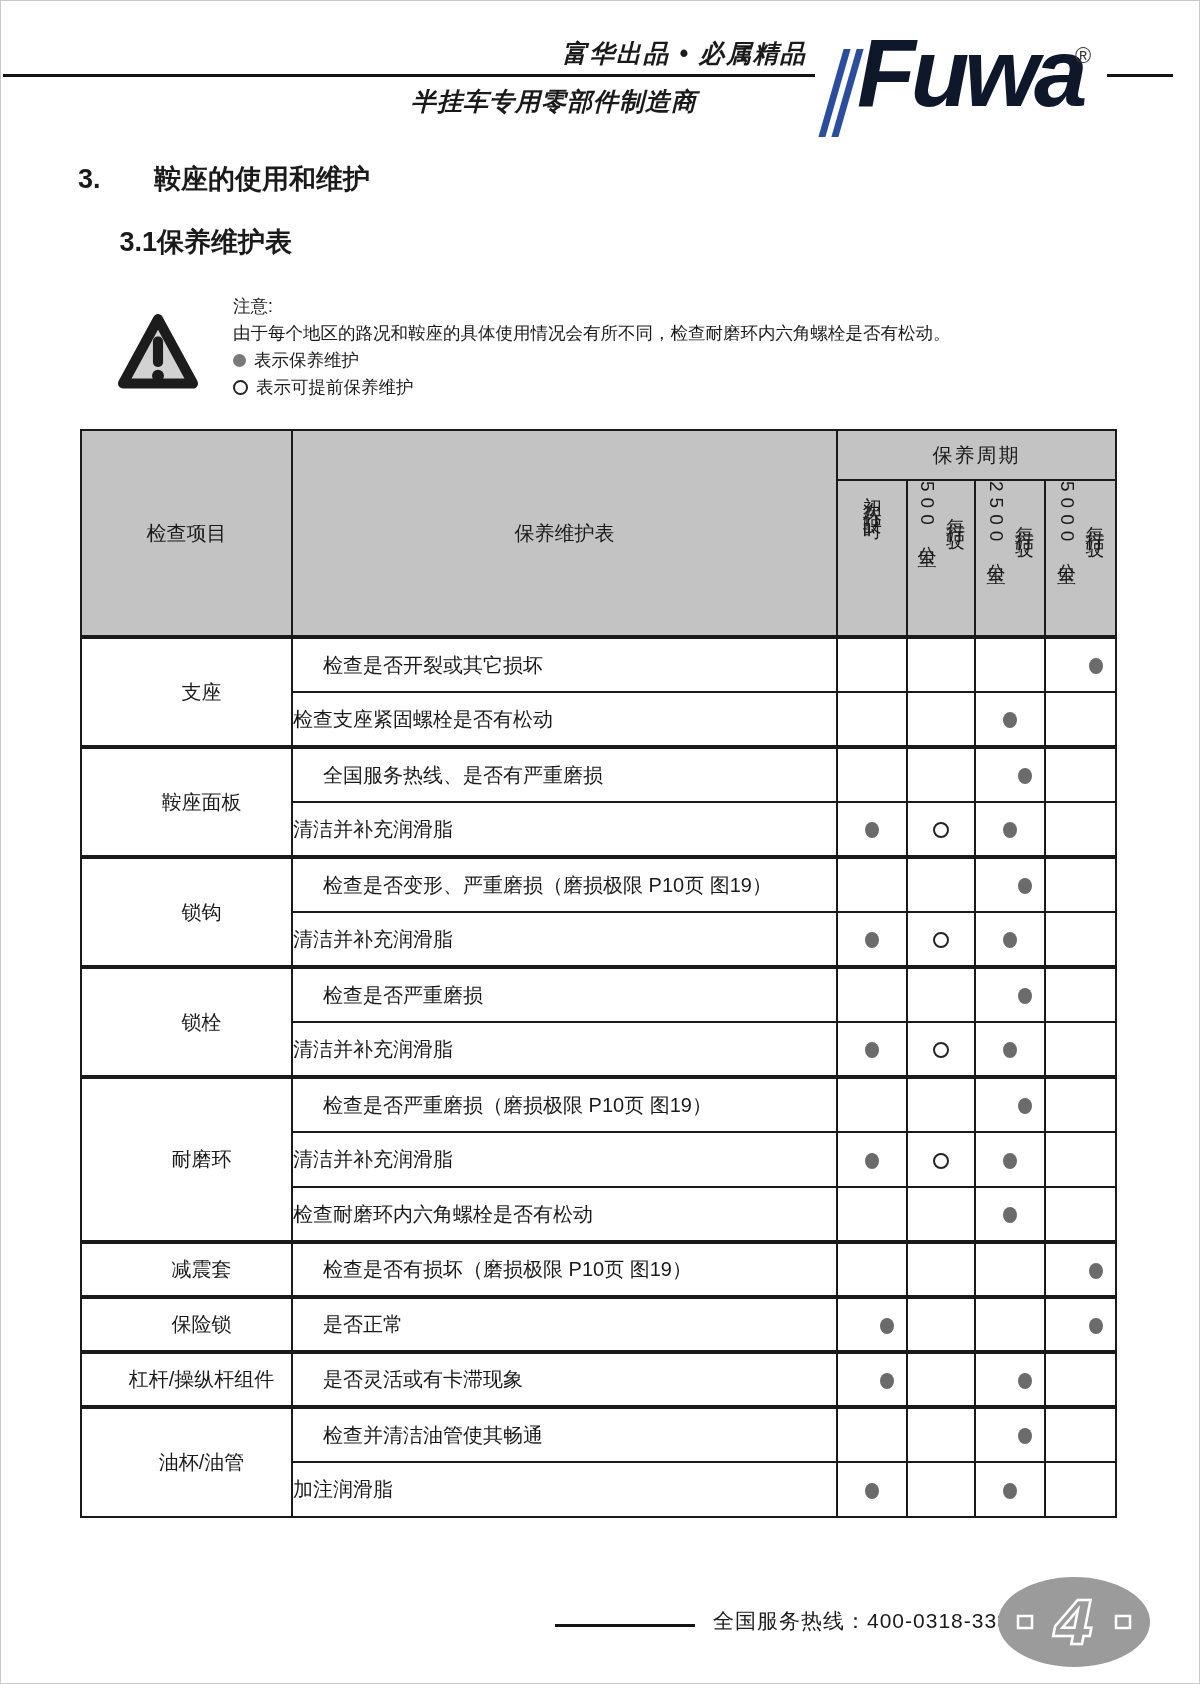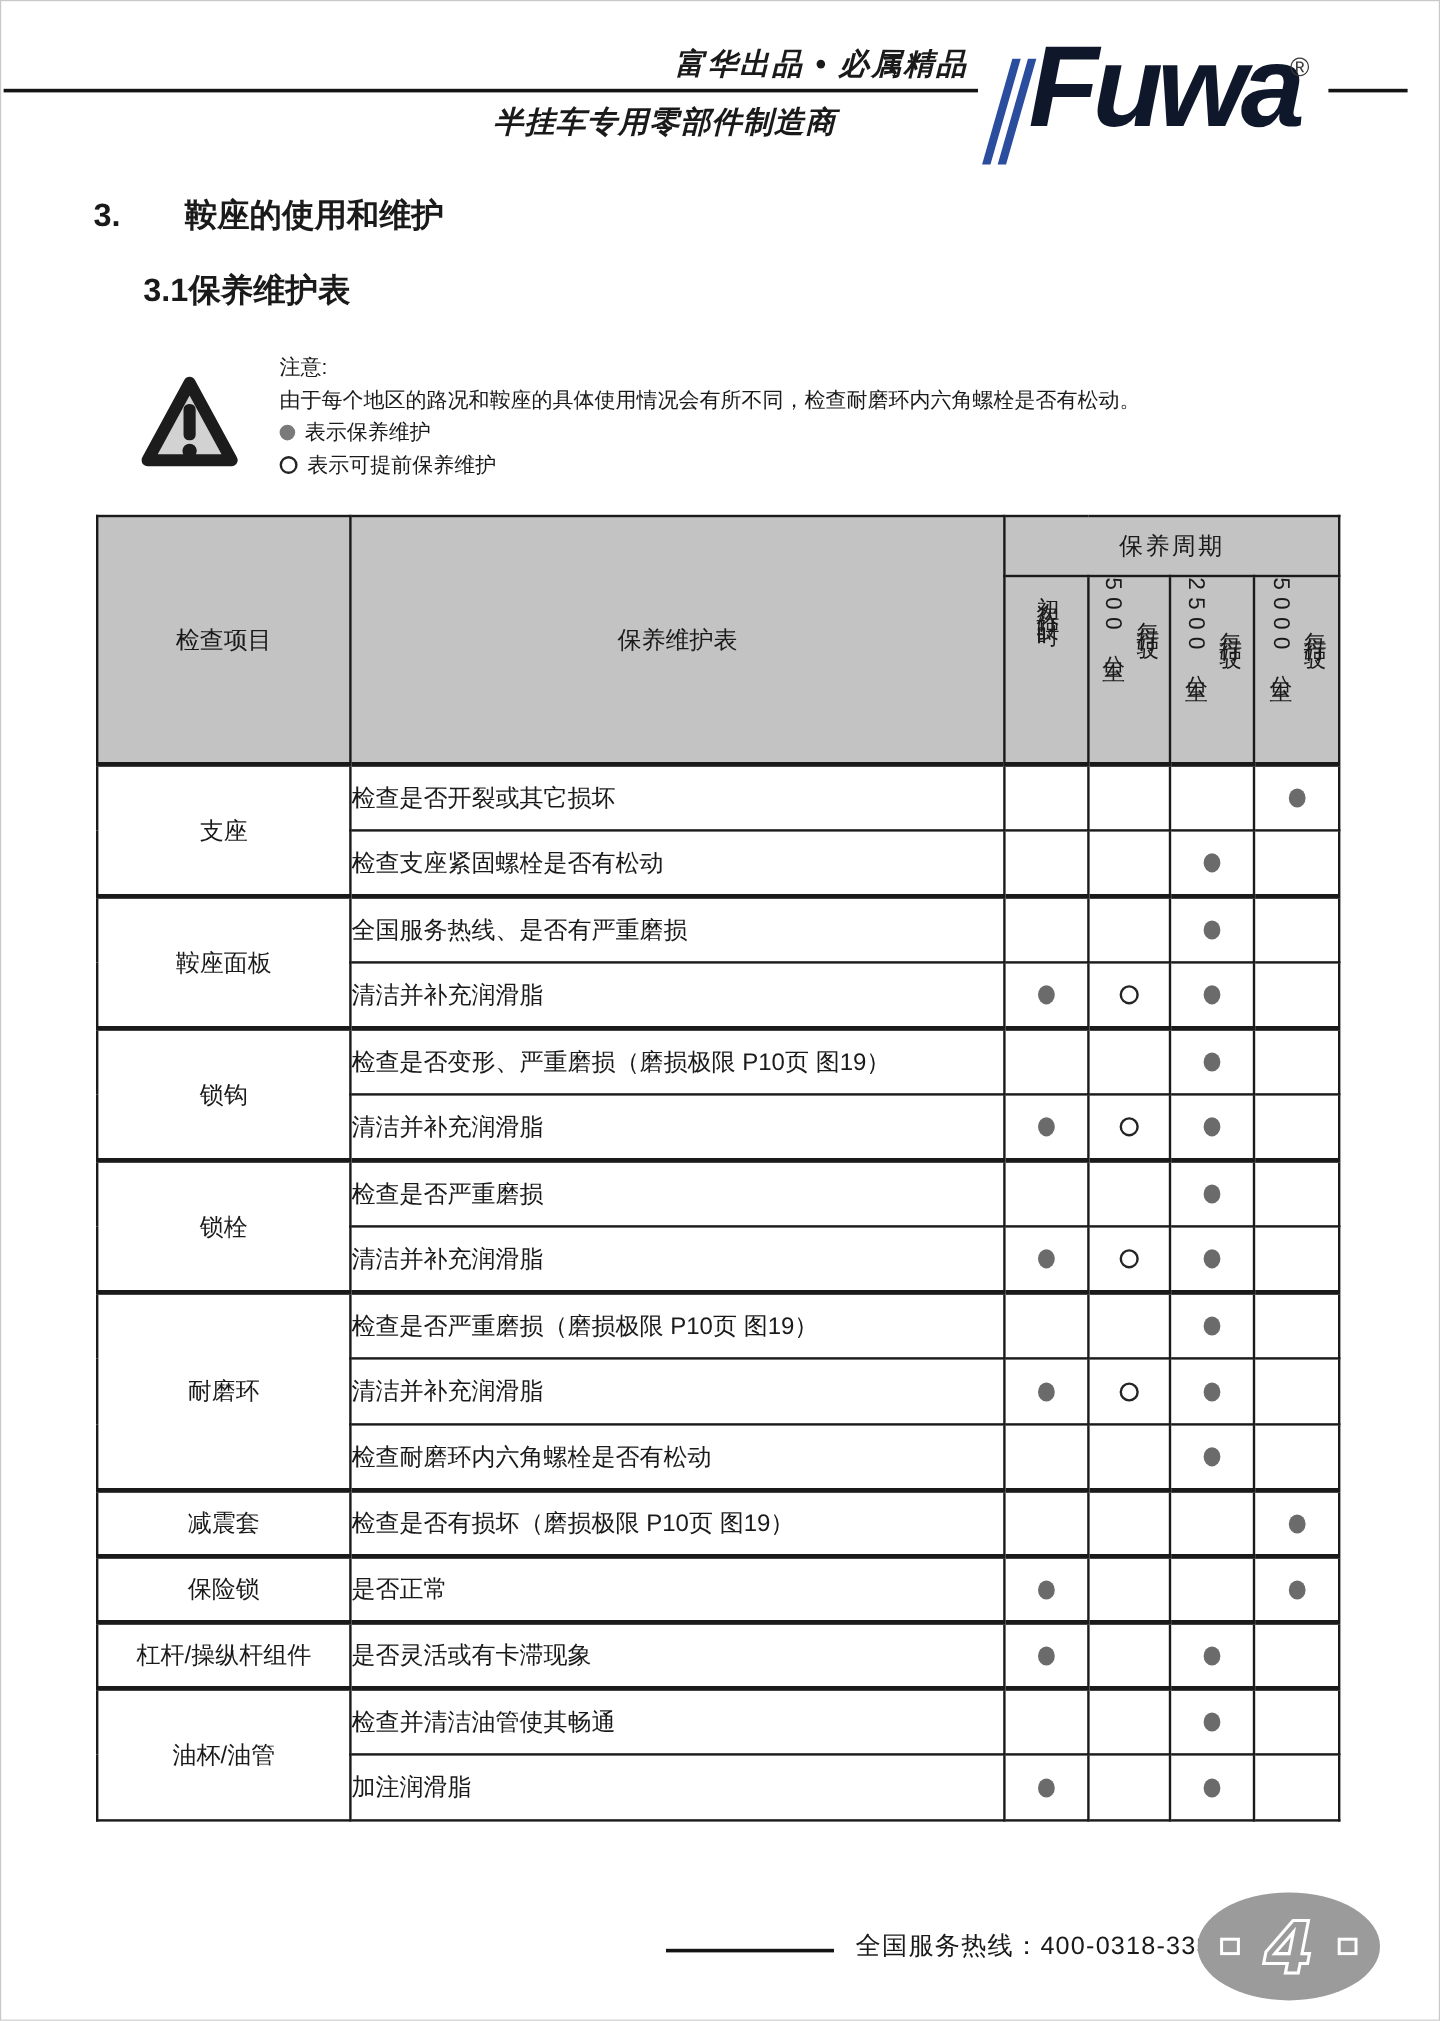--- a/index.html
+++ b/index.html
@@ -55,21 +55,21 @@
   th.period-head { letter-spacing:2px; }
   th.vcell { vertical-align:top; text-align:center; padding-top:7px; }
   .vwrap { display:inline-block; writing-mode:vertical-rl; text-orientation:mixed;
     font-size:19px; line-height:1.5; letter-spacing:6px; }
   .vwrap span { display:block; }
   tbody tr { height:55px; }
   tbody td { background:#fff; font-size:20px; }
   td.item { text-align:center; padding-left:24px; }
   td.work { text-align:left; padding-left:20px; }
   td.mark { text-align:center; vertical-align:middle; }
-  tr.group-start td { border-top:4px solid #1a1a1a; }
+  tr.group-start td { border-top:4px solid #1a1a1a;padding-left:30px; }
   table.maint thead tr.hrow2 th { border-bottom:4px solid #1a1a1a; }
 
   
   .footer-rule { top:1623px; left:554px; width:140px; height:3px; background:#141414; }
   .hotline { top:1606px; left:712px; font-size:21px; letter-spacing:1px; }
   .badge { top:1574px; left:995px; width:156px; height:94px; }
 </style>
 </head>
 <body>
 

